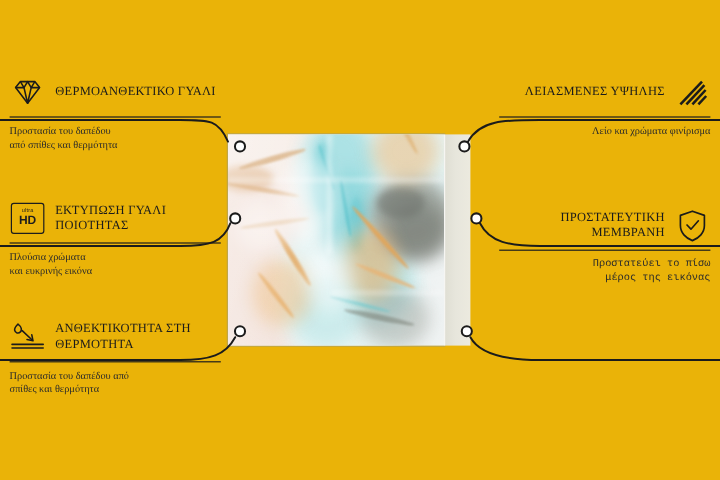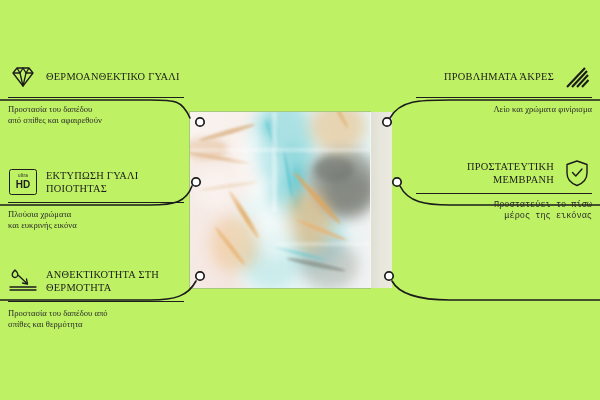--- a/index.html
+++ b/index.html
@@ -5,21 +5,21 @@
   * { box-sizing: border-box; margin: 0; padding: 0; }
   html, body {
     width: 600px; height: 400px;
     background: #ffffff;
     font-family: "Liberation Serif", "DejaVu Serif", serif;
     overflow: hidden;
   }
   #stage {
     position: relative;
     width: 600px; height: 400px;
-    background: #bef264;
+    background: #eab308;
   }
 
   
   #product-area {
     position: absolute;
     left: 190px; top: 112px;
     width: 202px; height: 176px;
   }
   #product-panel {
     position: absolute; left: 0; top: 0;
@@ -207,21 +207,21 @@
             <path d="M20 3 L17 8 L24 8"></path>
             <path d="M11 8 L14 3 L17 8"></path>
             <path d="M11 8 L14 21 L17 8"></path>
           </g>
         </svg>
       </span>
       <span class="f-title">ΘΕΡΜΟΑΝΘΕΚΤΙΚΟ ΓΥΑΛΙ</span>
     </div>
     <div class="f-rule"></div>
     <div class="f-desc" style="white-space:pre-line;">Προστασία του δαπέδου
-από σπίθες και αφαιρεθούν</div>
+από σπίθες και θερμότητα</div>
   </div>
 
   <div class="feature left" style="top:167px;">
     <div class="f-head">
       <span class="f-icon">
         <span class="hd-badge">
           <span class="hd-ultra">ultra</span>
           <span class="hd-hd">HD</span>
         </span>
       </span>
@@ -257,27 +257,27 @@
       <span class="f-icon">
         <svg width="28" height="26" viewBox="0 0 28 26">
           <g stroke="#1b1b1b" stroke-width="2.1" stroke-linecap="butt">
             <path d="M4 23 L22 4"></path>
             <path d="M9 23 L24 7"></path>
             <path d="M14 23 L25 11"></path>
             <path d="M19 23 L25.5 16"></path>
           </g>
         </svg>
       </span>
-      <span class="f-title">ΠΡΟΒΛΗΜΑΤΑ ΆΚΡΕΣ</span>
+      <span class="f-title">ΛΕΙΑΣΜΕΝΕΣ ΥΨΗΛΗΣ</span>
     </div>
     <div class="f-rule"></div>
     <div class="f-desc" style="white-space:pre-line;">Λείο και χρώματα φινίρισμα</div>
   </div>
 
-  <div class="feature right" style="top:158px;">
+  <div class="feature right" style="top:173px;">
     <div class="f-head">
       <span class="f-icon">
         <svg width="26" height="28" viewBox="0 0 26 28">
           <g fill="none" stroke="#1b1b1b" stroke-width="1.4" stroke-linecap="round" stroke-linejoin="round">
             <path d="M13 2 L23 5.5 V14 C23 20 18.5 24.5 13 26.5 C7.5 24.5 3 20 3 14 V5.5 Z"></path>
             <path d="M8.5 13.5 L11.8 17 L18 10"></path>
           </g>
         </svg>
       </span>
       <span class="f-title">ΠΡΟΣΤΑΤΕΥΤΙΚΗ ΜΕΜΒΡΑΝΗ</span>

